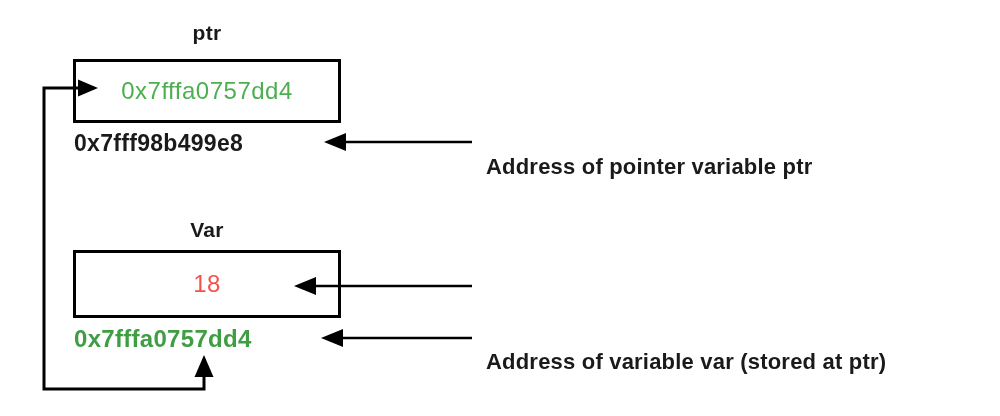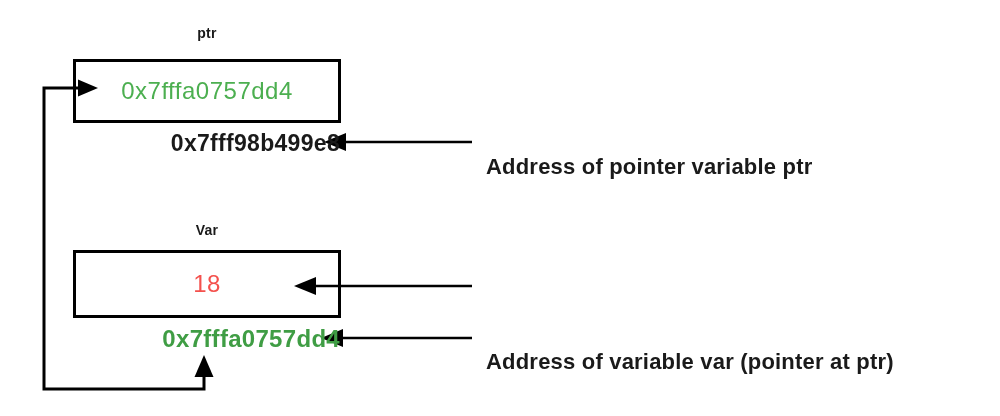--- a/index.html
+++ b/index.html
@@ -22,37 +22,37 @@
   }
   .txt {
     position: absolute;
     white-space: nowrap;
     color: #1a1a1a;
   }
   .box-title {
     left: 74px;
     width: 266px;
     text-align: center;
-    font-size: 14px;
+    font-size: 21px;
     font-weight: 700;
     line-height: 26px;
     letter-spacing: 0.3px;
   }
   .box-value {
     left: 74px;
     width: 266px;
     text-align: center;
     font-size: 24px;
     font-weight: 500;
     letter-spacing: 0.5px;
   }
   .addr {
     left: 74px;
     width: 266px;
-    text-align: right;
+    text-align: left;
     font-size: 23px;
     font-weight: 700;
     line-height: 27px;
     letter-spacing: 0.3px;
   }
   .annotation {
     left: 486px;
     font-size: 22px;
     font-weight: 700;
     line-height: 26px;
@@ -90,15 +90,15 @@
 
   <div class="txt box-title" style="top:20px;">ptr</div>
   <div class="txt box-value green-light" style="top:60px; height:61px; line-height:61px;">0x7fffa0757dd4</div>
   <div class="txt addr" style="top:130px;">0x7fff98b499e8</div>
 
   <div class="txt box-title" style="top:217px;">Var</div>
   <div class="txt box-value red-value" style="top:251px; height:65px; line-height:65px;">18</div>
   <div class="txt addr green-bold" style="top:325px; font-size:24px;">0x7fffa0757dd4</div>
 
   <div class="txt annotation" style="top:130px;">Address of pointer variable ptr</div>
-  <div class="txt annotation" style="top:325px;">Address of variable var (pointer at ptr)</div>
+  <div class="txt annotation" style="top:325px;">Address of variable var (stored at ptr)</div>
 
 </div>
 
 </body></html>

